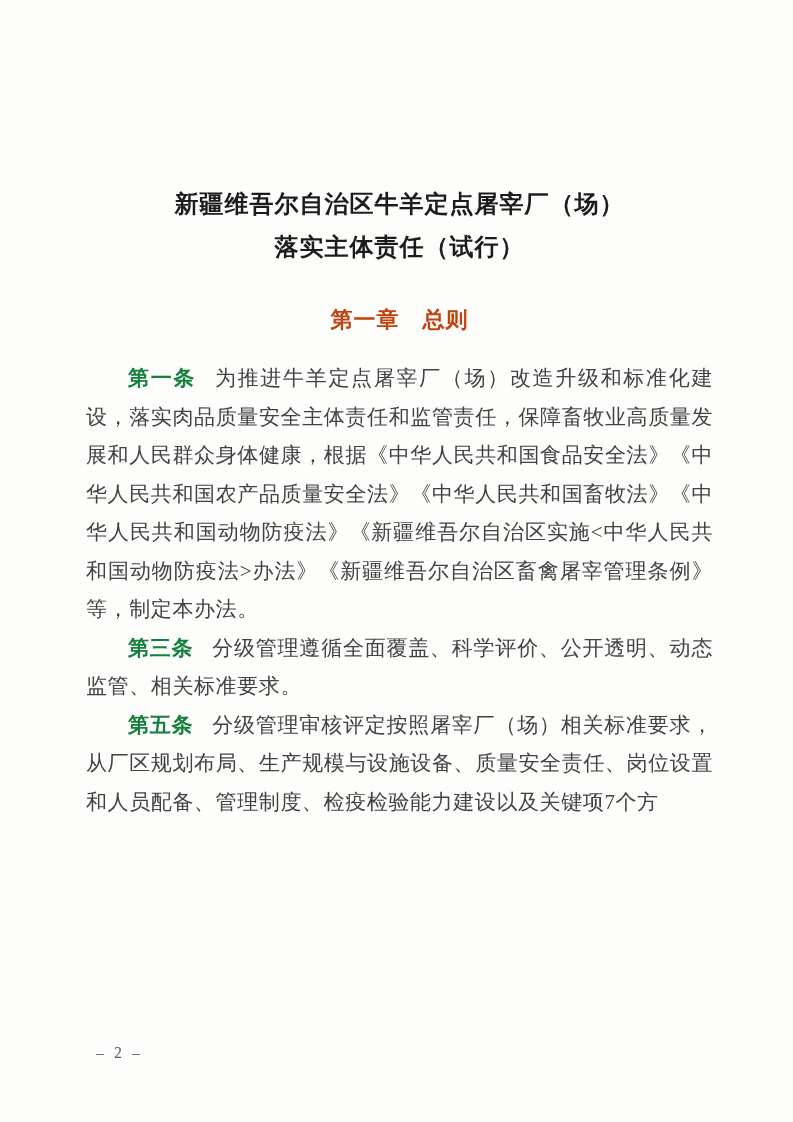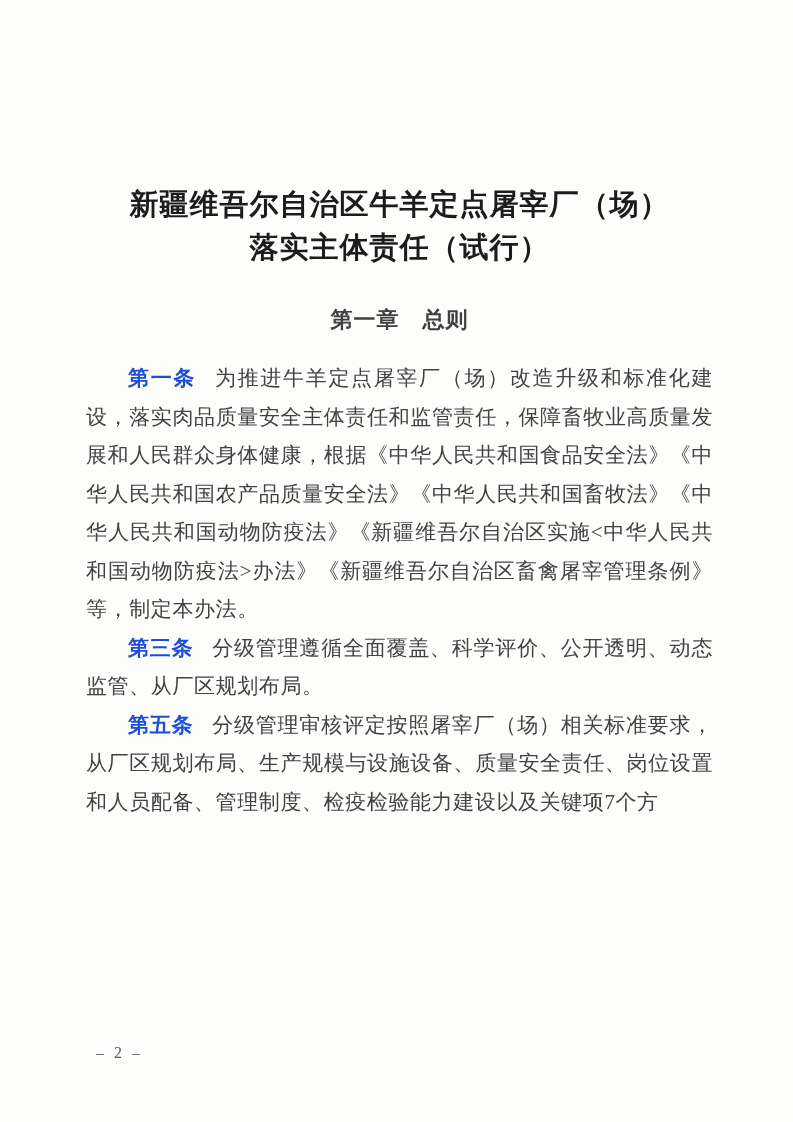--- a/index.html
+++ b/index.html
@@ -10,47 +10,47 @@
     font-family: "Liberation Serif", "DejaVu Serif", serif;
     overflow: hidden;
   }
   .page {
     position: absolute;
     inset: 0;
     padding: 183px 80px 0 86px;
   }
   .doc-title {
     text-align: center;
-    font-size: 29px;
+    font-size: 24px;
     font-weight: bold;
     color: #1c1c1c;
     line-height: 43px;
     letter-spacing: 1px;
   }
   .title-line { display: block; }
   .chapter-heading {
     text-align: center;
     font-size: 22px;
     font-weight: bold;
-    color: #404040;
+    color: #c2410c;
     margin-top: 36px;
     letter-spacing: 1px;
   }
   .body-text {
     margin-top: 24px;
     font-size: 21px;
     line-height: 38.5px;
     text-align: justify;
     color: #424242;
     letter-spacing: 0.6px;
   }
   .article-para { text-indent: 2em; }
   .article-label {
     font-weight: bold;
-    color: #1d4ed8;
+    color: #15803d;
     margin-right: 0.9em;
   }
   .page-footer {
     position: absolute;
     left: 96px;
     top: 1044px;
     font-size: 16px;
     color: #5a5a66;
     letter-spacing: 3px;
   }
@@ -68,21 +68,21 @@
   <h2 class="chapter-heading">第一章　总则</h2>
 
   <div class="body-text">
 
     <p class="article-para">
       <span class="article-label">第一条</span><span>为推进牛羊定点屠宰厂（场）改造升级和标准化建设，落实肉品质量安全主体责任和监管责任，保障畜牧业高质量发展和人民群众身体健康，根据《中华人民共和国食品安全法》《中华人民共和国农产品质量安全法》《中华人民共和国畜牧法》《中华人民共和国动物防疫法》《新疆维吾尔自治区实施&lt;中华人民共和国动物防疫法&gt;办法》《新疆维吾尔自治区畜禽屠宰管理条例》等，制定本办法。</span>
     </p>
 
 
     <p class="article-para">
-      <span class="article-label">第三条</span><span>分级管理遵循全面覆盖、科学评价、公开透明、动态监管、从厂区规划布局。</span>
+      <span class="article-label">第三条</span><span>分级管理遵循全面覆盖、科学评价、公开透明、动态监管、相关标准要求。</span>
     </p>
 
 
     <p class="article-para">
       <span class="article-label">第五条</span><span>分级管理审核评定按照屠宰厂（场）相关标准要求，从厂区规划布局、生产规模与设施设备、质量安全责任、岗位设置和人员配备、管理制度、检疫检验能力建设以及关键项7个方</span>
     </p>
 
   </div>
 
 </div>

